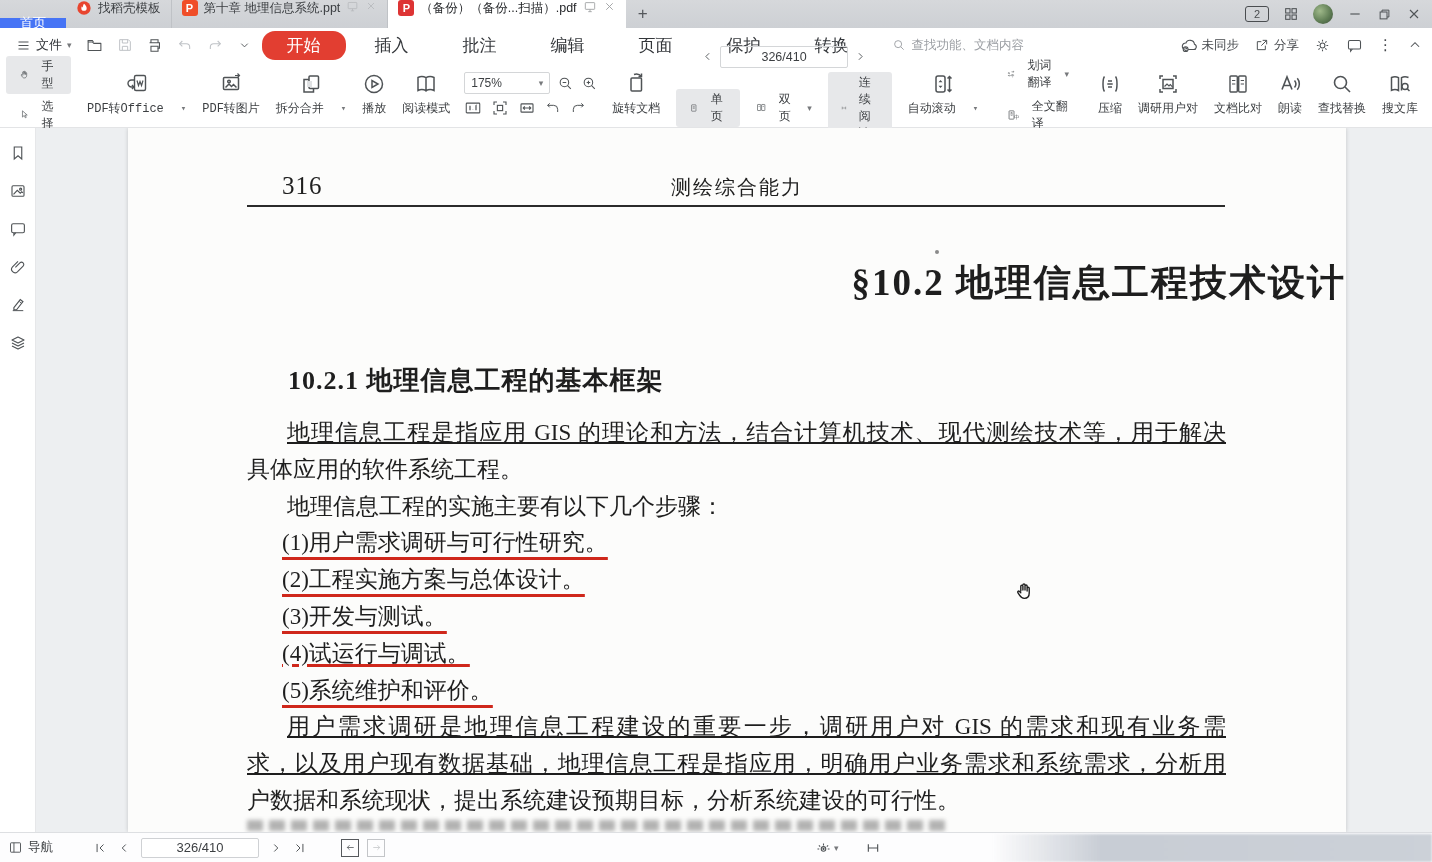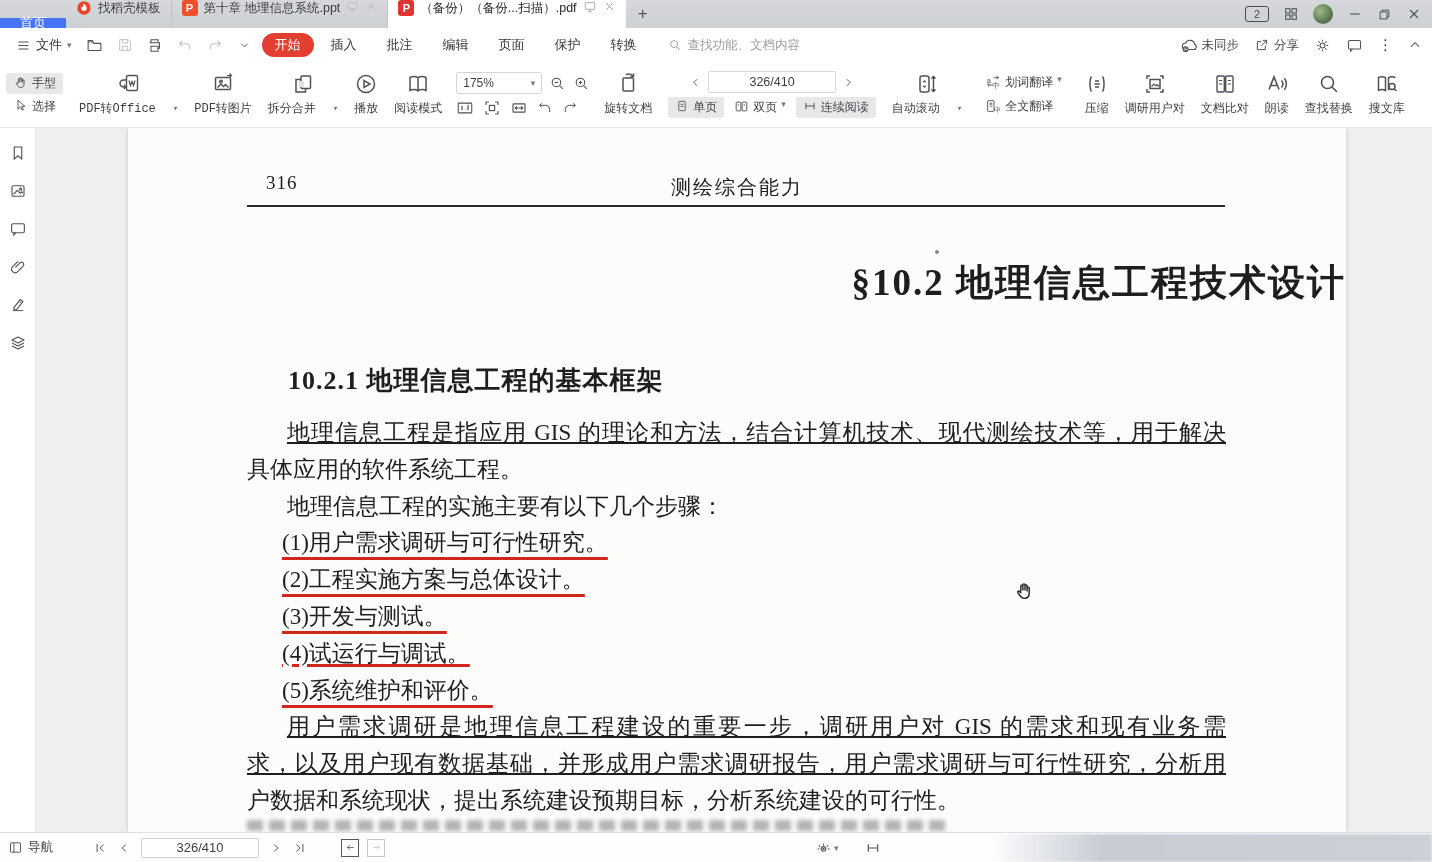--- a/index.html
+++ b/index.html
@@ -28,31 +28,31 @@
   .win-badge { border:1.5px solid #4a4d50; border-radius:3px; width:24px; height:16px; font-size:11px;
                color:#4a4d50; display:flex; align-items:center; justify-content:center; }
   .avatar { width:20px; height:20px; border-radius:50%;
             background:radial-gradient(circle at 35% 35%, #9fb98a, #5c7a52 60%, #3f4f3c); }
 
   
   .menubar { position:absolute; left:0; top:28px; width:1432px; height:34px; background:#fff;
              display:flex; align-items:center; padding:0 10px; gap:4px; }
   .mb-file { display:flex; align-items:center; gap:5px; font-size:13px; color:#33363a; padding:0 6px; }
   .qbtn { width:26px; height:24px; display:flex; align-items:center; justify-content:center; }
-  .menu-item { font-size:13px; color:#33363a; padding:3px 13px; border-radius:13px; }
+  .menu-item { font-size:17px; color:#33363a; padding:3px 25px; border-radius:13px; }
   .menu-item.active { background:#e23e31; color:#fff; }
   .mb-search { display:flex; align-items:center; gap:6px; margin-left:14px; color:#9b9ea3; font-size:12.5px; }
   .mb-right { margin-left:auto; display:flex; align-items:center; gap:15px; font-size:12.5px; color:#45484c; }
   .mb-right .lab { display:flex; align-items:center; gap:4px;text-align:right; }
 
   
   .toolbar { position:absolute; left:0; top:62px; width:1432px; height:66px; background:#fff;
              border-bottom:1px solid #e3e4e6; display:flex; align-items:center; padding:0 6px; }
   .tool-col2 { display:flex; flex-direction:column; gap:2px; margin-right:8px; }
-  .minibtn { display:flex; gap:4px; font-size:12px; color:#3c3f42; padding:2px 7px; border-radius:3px; }
+  .minibtn { display:flex; align-items:center; gap:12px; font-size:12px; color:#3c3f42; padding:2px 13px; border-radius:3px; }
   .minibtn.on { background:#e7e8ea; }
   .bigbtn { display:flex; flex-direction:column; align-items:center; justify-content:center; gap:4px;
             font-size:12px; color:#3c3f42; padding:4px 8px; border-radius:3px; white-space:nowrap; }
   .bigbtn .lb { display:flex; align-items:center; gap:17px;font-family:Liberation Mono, monospace; }
   .caret { font-size:9px; color:#77797c; }
   .zoom-grp { display:flex; flex-direction:column; gap:5px; margin:0 6px; }
   .zoom-top { display:flex; align-items:center; gap:7px; }
   .zoom-sel { width:86px; height:22px; border:1px solid #d4d6d8; border-radius:2px; font-size:12px; color:#3c3f42;
               display:flex; align-items:center; justify-content:space-between; padding:0 6px; }
   .zoom-icons { display:flex; align-items:center; gap:9px; }
@@ -65,21 +65,21 @@
 
   
   .sidebar { position:absolute; left:0; top:128px; width:36px; height:704px; background:#fff;
              border-right:1px solid #e6e7e9; display:flex; flex-direction:column; align-items:center;
              padding-top:16px; gap:20px; }
 
   
   .docarea { position:absolute; left:36px; top:128px; width:1396px; height:704px; background:#edeff1; overflow:hidden; }
   .page { position:absolute; left:92px; top:0; width:1218px; height:704px; background:#fcfcfb;
           box-shadow:0 0 4px rgba(0,0,0,.18); color:#1e1e1e; font-family:"Liberation Serif","DejaVu Serif",serif; }
-  .ph-num { position:absolute; left:138px; top:44px; font-size:19px; letter-spacing:1px; }
+  .ph-num { position:absolute; left:154px; top:44px; font-size:25px; letter-spacing:1px; }
   .ph-title { position:absolute; left:0; top:46px; width:100%; text-align:center; font-size:20px; letter-spacing:2px; }
   .ph-rule { position:absolute; left:119px; top:77px; width:978px; height:2px; background:#2b2b2b; }
   .sec-title { position:absolute; left:0; top:130px; width:100%; text-align:right;
                font-size:37px; font-weight:bold; letter-spacing:2px; }
   .sub-title { position:absolute; left:160px; top:235px; font-size:26px; font-weight:bold; letter-spacing:1px; }
   .body-text { position:absolute; left:119px; top:287px; width:979px; font-size:23px; line-height:36.8px; }
   .ln { height:36.8px; white-space:nowrap; }
   .ln.just { text-align:justify; text-align-last:justify; white-space:normal; height:36.8px; overflow:hidden;text-decoration:underline; }
   .ln.indent { text-indent:40px; }
   .ln.step { padding-left:35px; }
@@ -766,21 +766,21 @@
     <div class="body-text">
       <div class="ln just indent">地理信息工程是指应用 GIS 的理论和方法，结合计算机技术、现代测绘技术等，用于解决</div>
       <div class="ln">具体应用的软件系统工程。</div>
       <div class="ln indent">地理信息工程的实施主要有以下几个步骤：</div>
       <div class="ln step"><span>(1)用户需求调研与可行性研究。</span></div>
       <div class="ln step"><span>(2)工程实施方案与总体设计。</span></div>
       <div class="ln step"><span>(3)开发与测试。</span></div>
       <div class="ln step"><span>(4)试运行与调试。</span></div>
       <div class="ln step"><span>(5)系统维护和评价。</span></div>
       <div class="ln just indent">用户需求调研是地理信息工程建设的重要一步，调研用户对 GIS 的需求和现有业务需</div>
-      <div class="ln just">求，以及用户现有数据基础，并形成用户需求调研报告，用户需求调研与可行性研究，分析用</div>
+      <div class="ln just">求，以及用户现有数据基础，地理信息工程是指应用，明确用户业务需求和系统需求，分析用</div>
       <div class="ln">户数据和系统现状，提出系统建设预期目标，分析系统建设的可行性。</div>
     </div>
 
     <div class="cutline"></div>
     <div class="handcur">
       <svg class="ico" width="22" height="22" viewBox="0 0 24 24">
           <use href="#s-hand"></use>
         </svg>
     </div>
   </div>

